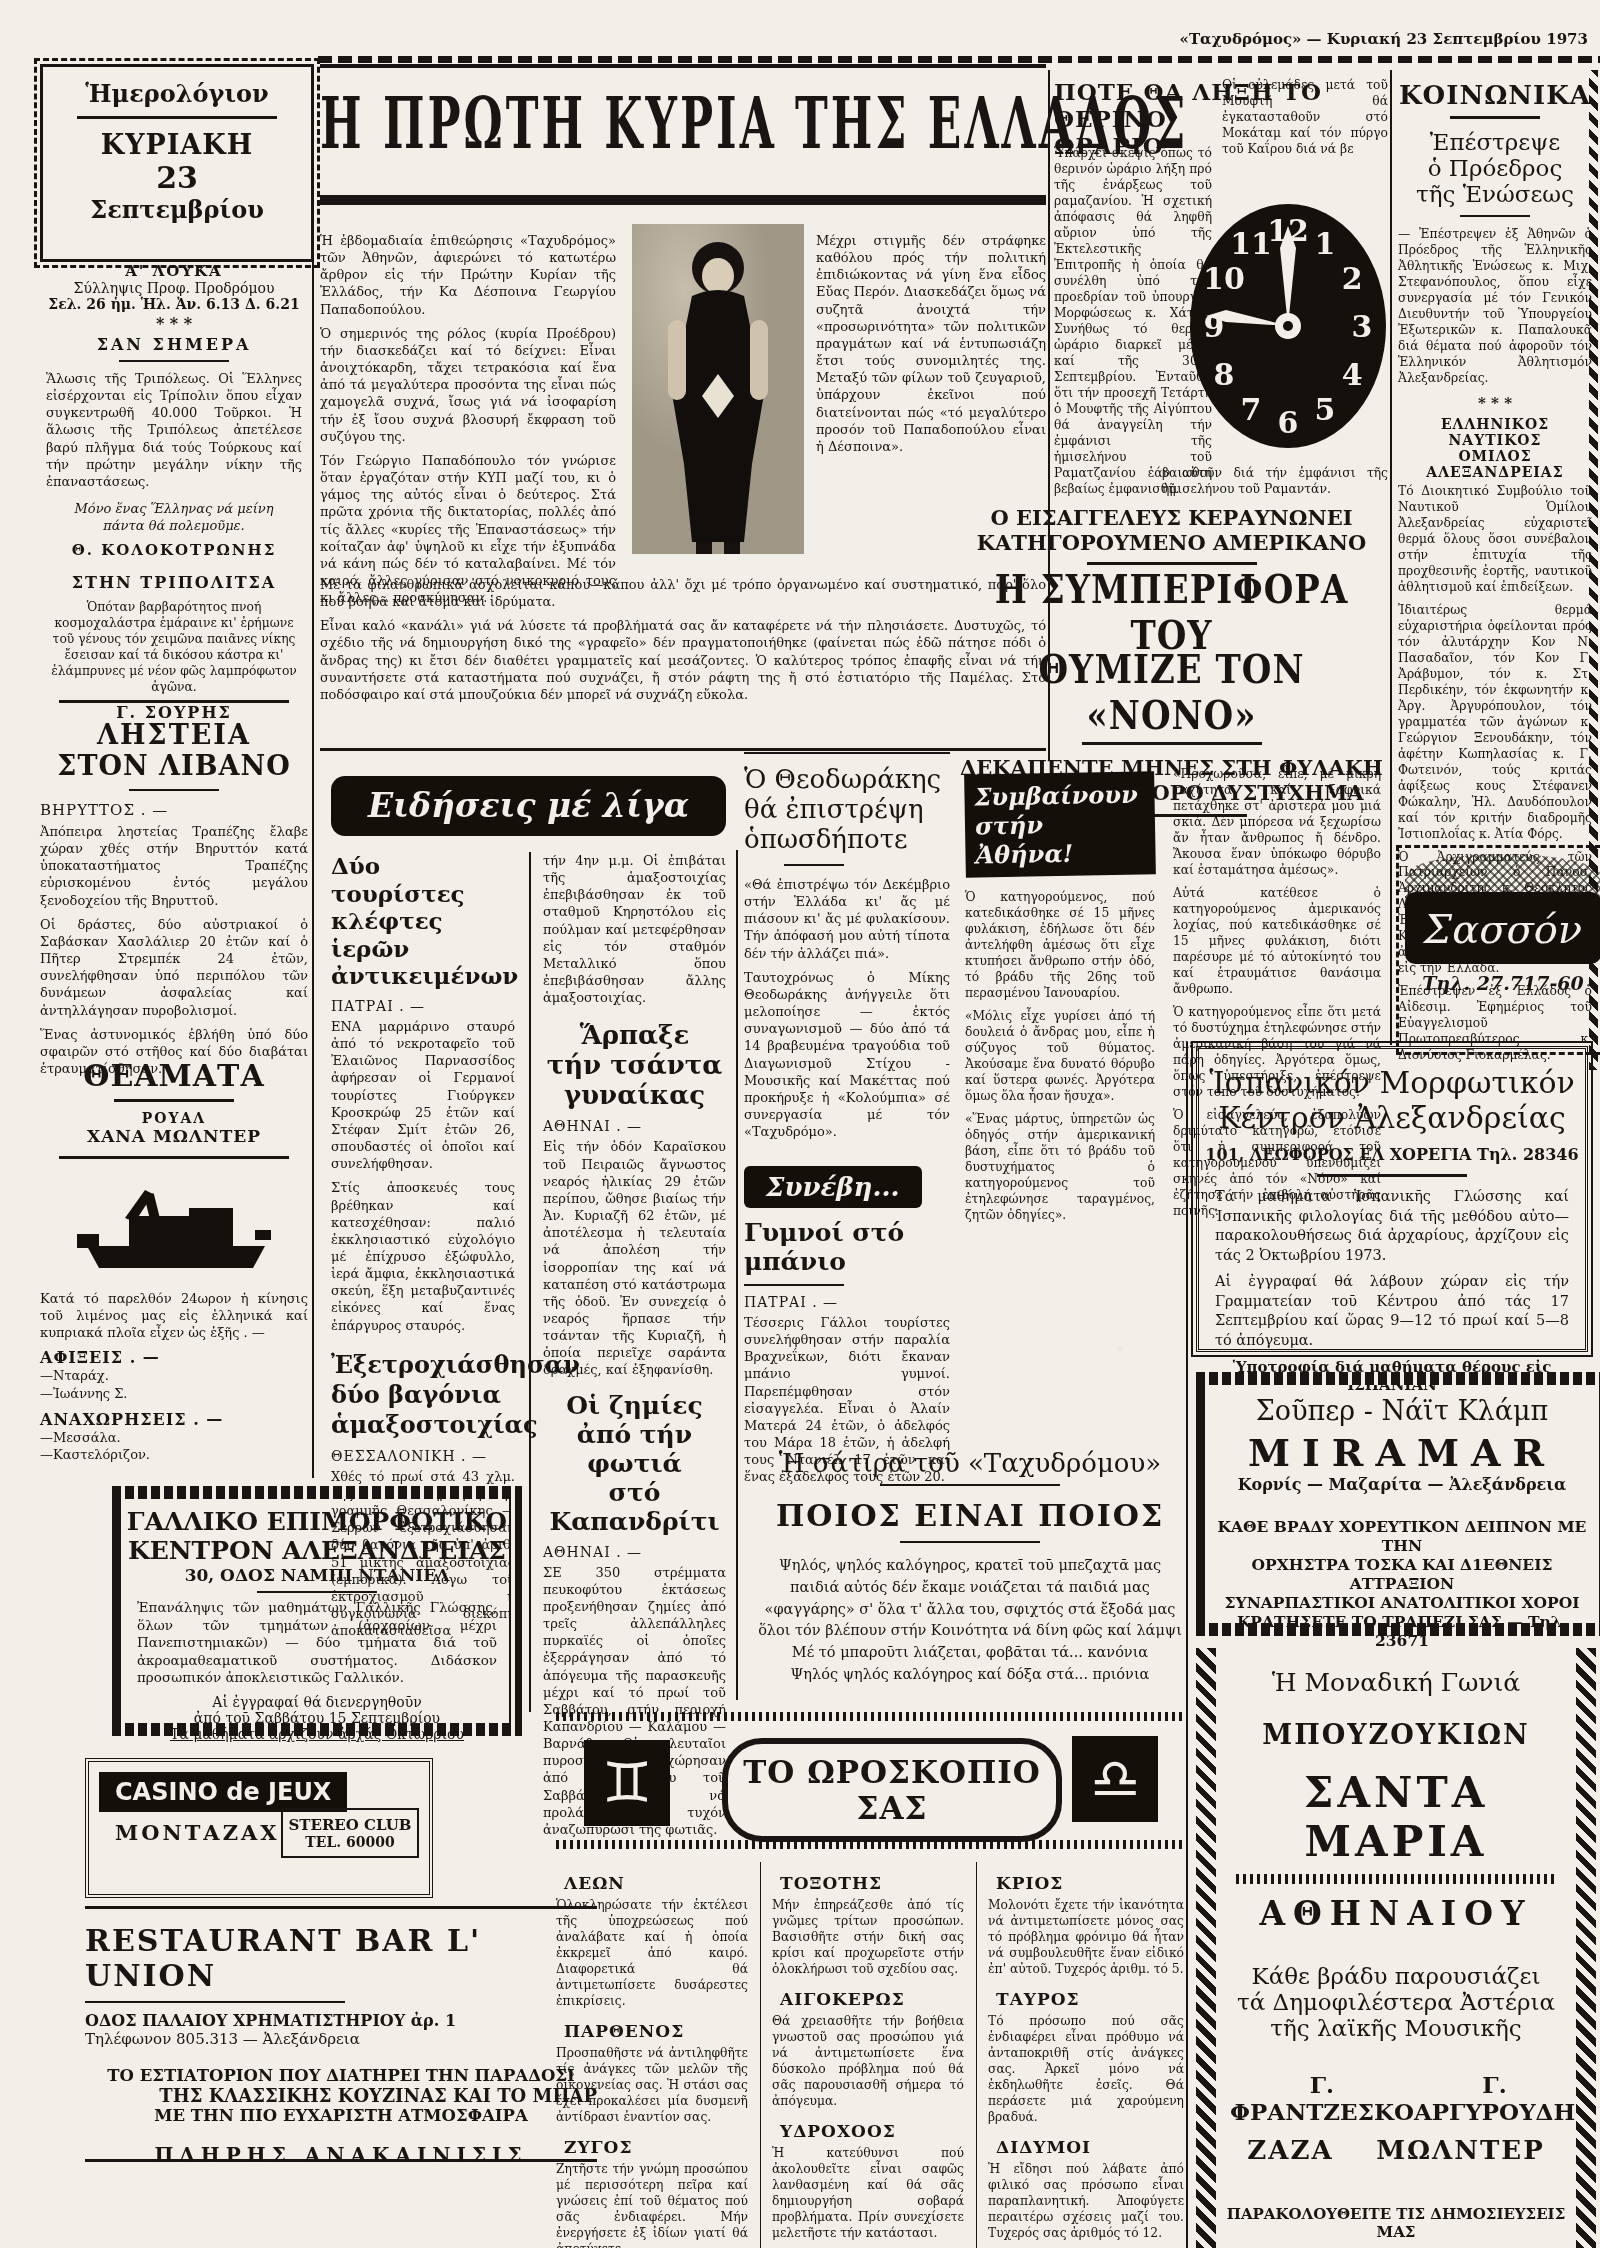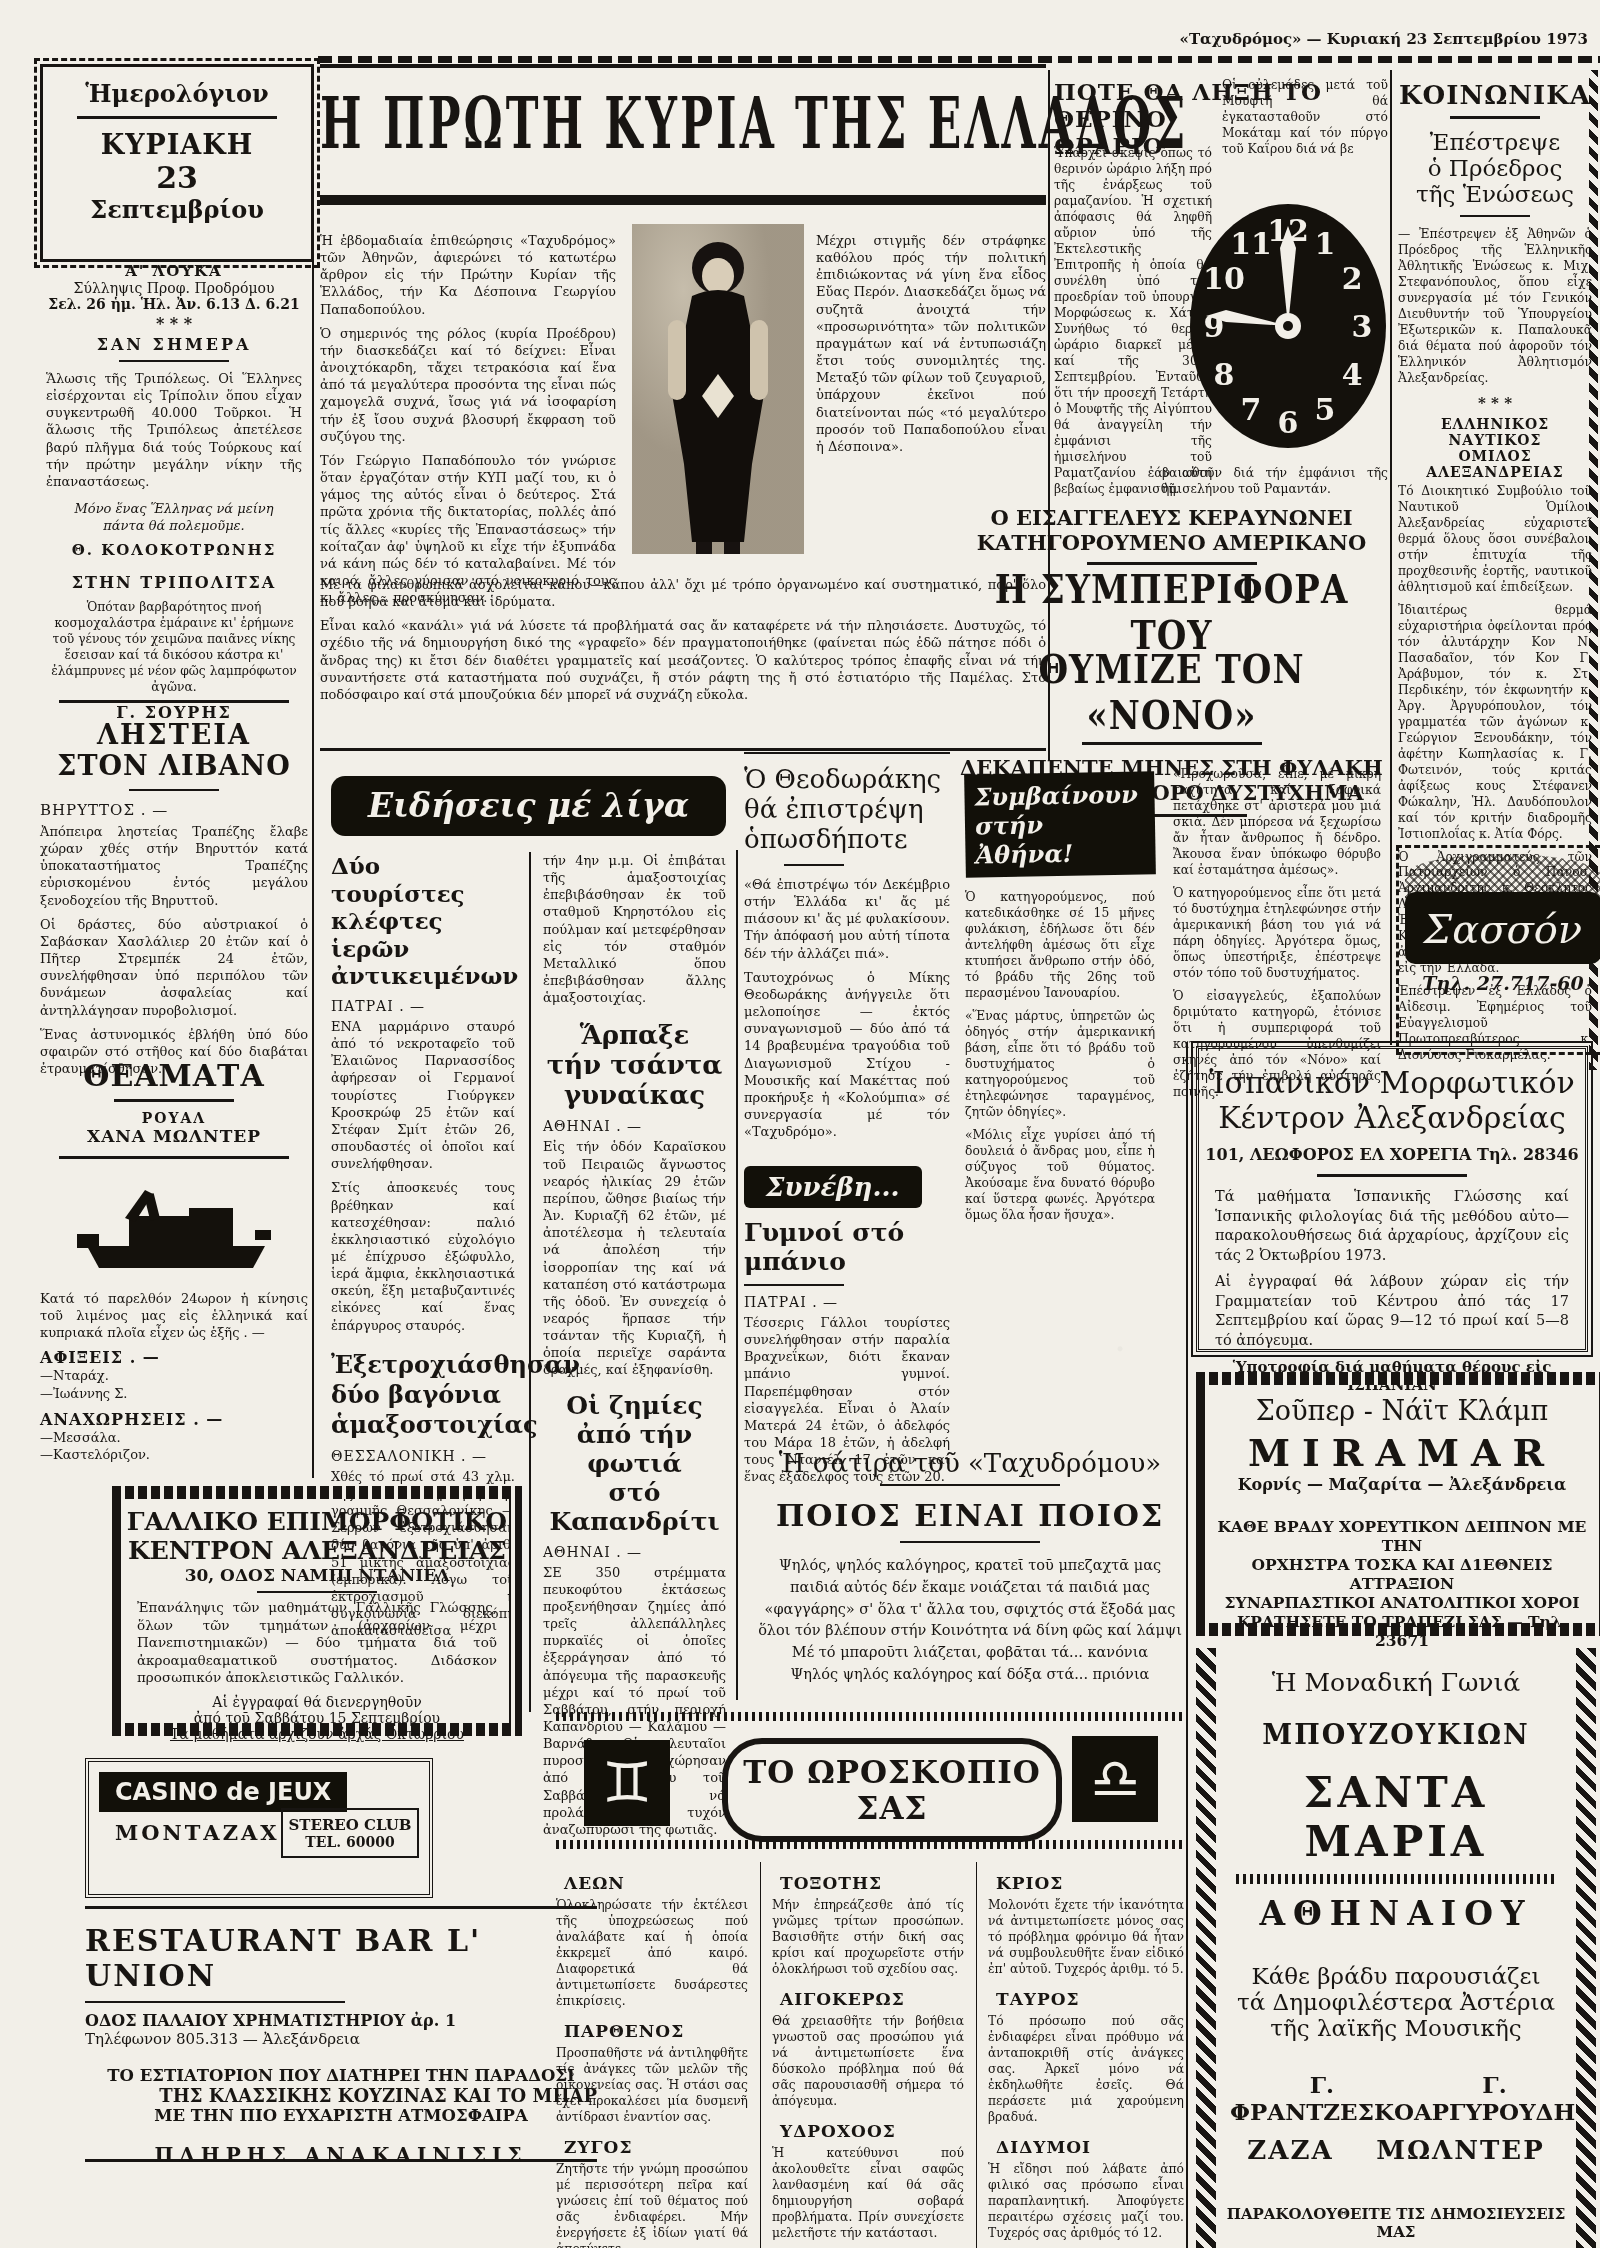--- a/index.html
+++ b/index.html
@@ -221,26 +221,27 @@
     <div class="c b" style="font-size:21px;">ΓΙΑ ΘΑΝΑΤΗΦΟΡΟ ΔΥΣΤΥΧΗΜΑ</div>
     <div class="rule" style="width:150px;height:3px;margin:9px auto 14px;"></div>
 
     <div class="sec" style="left:10px;top:268px;width:190px;">
       <div class="boxblack" style="padding:8px 10px;transform:rotate(-1deg);">
         <div class="b" style="font-size:24px;font-style:italic;">Συμβαίνουν</div>
         <div class="b" style="font-size:24px;font-style:italic;">στήν Ἀθήνα!</div>
       </div>
       <div class="jt body12" style="margin-top:14px;">
         <p>Ὁ κατηγορούμενος, πού κατεδικάσθηκε σέ 15 μῆνες φυλάκιση, ἐδήλωσε ὅτι δέν ἀντελήφθη ἀμέσως ὅτι εἶχε κτυπήσει ἄνθρωπο στήν ὁδό, τό βράδυ τῆς 26ης τοῦ περασμένου Ἰανουαρίου.</p>
+        <p>«Μόλις εἶχε γυρίσει ἀπό τή δουλειά ὁ ἄνδρας μου, εἶπε ἡ σύζυγος τοῦ θύματος. Ἀκούσαμε ἕνα δυνατό θόρυβο καί ὕστερα φωνές. Ἀργότερα ὅμως ὅλα ἦσαν ἥσυχα».</p>
         <p>«Ἕνας μάρτυς, ὑπηρετῶν ὡς ὁδηγός στήν ἀμερικανική βάση, εἶπε ὅτι τό βράδυ τοῦ δυστυχήματος ὁ κατηγορούμενος τοῦ ἐτηλεφώνησε ταραγμένος, ζητῶν ὁδηγίες».</p>
-        <p>«Μόλις εἶχε γυρίσει ἀπό τή δουλειά ὁ ἄνδρας μου, εἶπε ἡ σύζυγος τοῦ θύματος. Ἀκούσαμε ἕνα δυνατό θόρυβο καί ὕστερα φωνές. Ἀργότερα ὅμως ὅλα ἦσαν ἥσυχα».</p>
       </div>
     </div>
     <div class="sec jt body12" style="left:218px;top:262px;width:208px;">
       <p>«Προχωροῦσα, εἶπε, μέ μικρή ταχύτητα καί ξαφνικά πετάχθηκε στ' ἀριστερά μου μιά σκιά. Δέν μπόρεσα νά ξεχωρίσω ἄν ἦταν ἄνθρωπος ἤ δένδρο. Ἄκουσα ἕναν ὑπόκωφο θόρυβο καί ἐσταμάτησα ἀμέσως».</p>
+      <p>Αὐτά κατέθεσε ὁ κατηγορούμενος ἀμερικανός λοχίας, πού κατεδικάσθηκε σέ 15 μῆνες φυλάκιση, διότι παρέσυρε μέ τό αὐτοκίνητό του καί ἐτραυμάτισε θανάσιμα ἄνθρωπο.</p>
       <p>Ὁ κατηγορούμενος εἶπε ὅτι μετά τό δυστύχημα ἐτηλεφώνησε στήν ἀμερικανική βάση του γιά νά πάρη ὁδηγίες. Ἀργότερα ὅμως, ὅπως ὑπεστήριξε, ἐπέστρεψε στόν τόπο τοῦ δυστυχήματος.</p>
       <p>Ὁ εἰσαγγελεύς, ἐξαπολύων δριμύτατο κατηγορῶ, ἐτόνισε ὅτι ἡ συμπεριφορά τοῦ κατηγορουμένου ὑπενθυμίζει σκηνές ἀπό τόν «Νόνο» καί ἐζήτησε τήν ἐπιβολή αὐστηρᾶς ποινῆς.</p>
     </div>
   </div>
 
   <div class="sec boxblack c" style="left:331px;top:776px;width:395px;height:60px;border-radius:14px;">
     <span class="b" style="font-size:33px;font-style:italic;line-height:60px;">Ειδήσεις μέ λίγα λόγια</span>
   </div>
 
   <div class="sec" style="left:331px;top:852px;width:395px;height:888px;">

